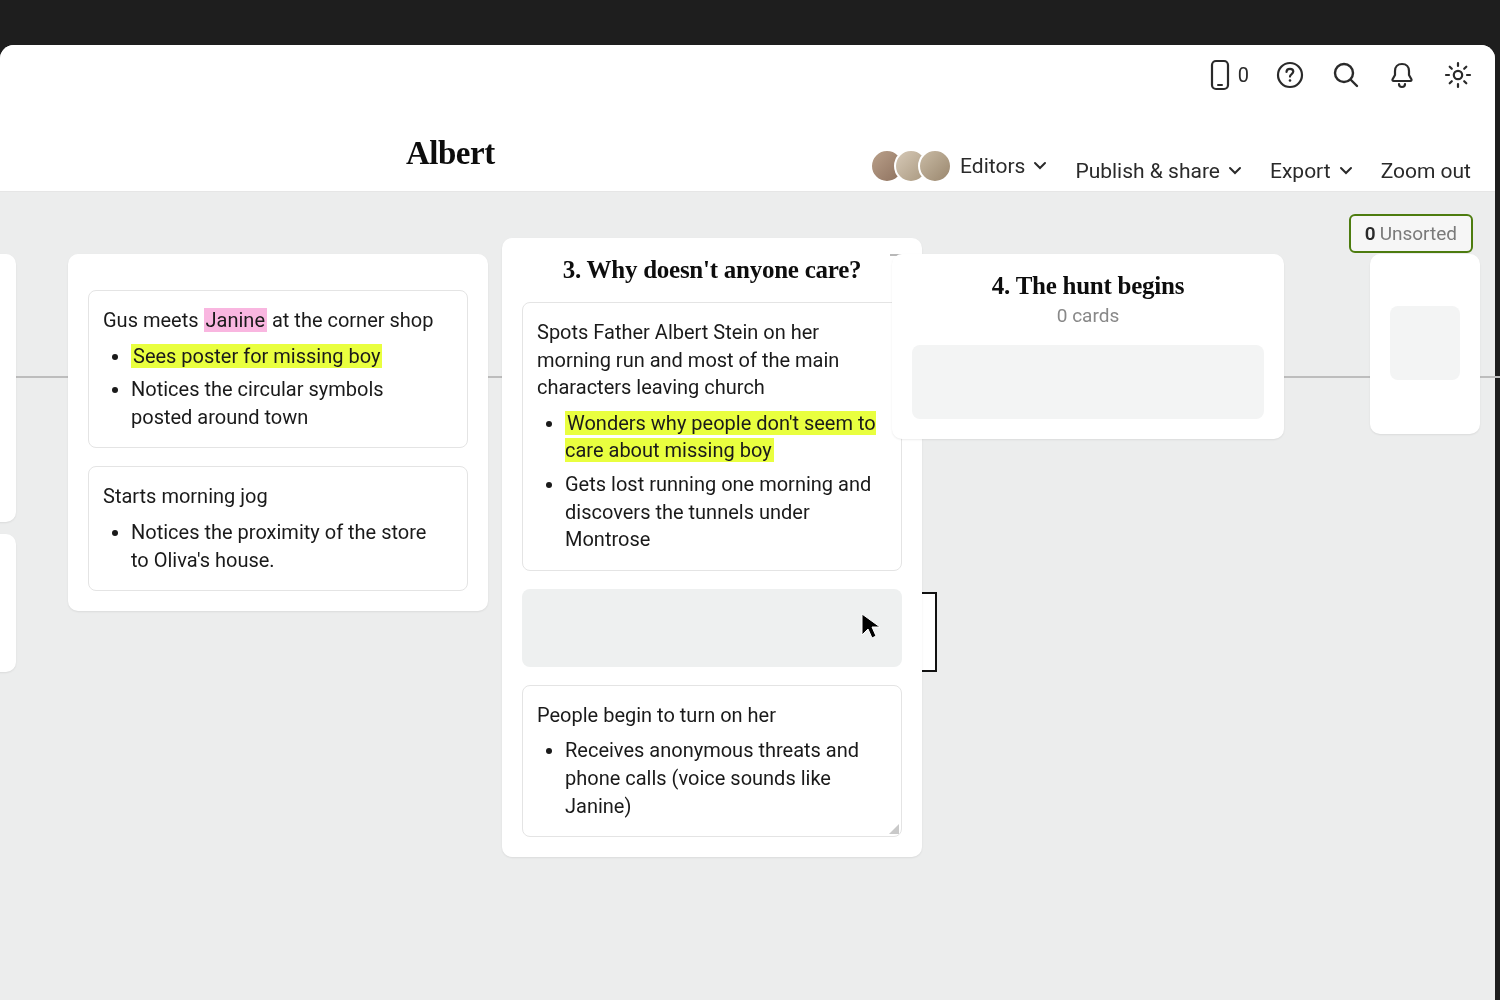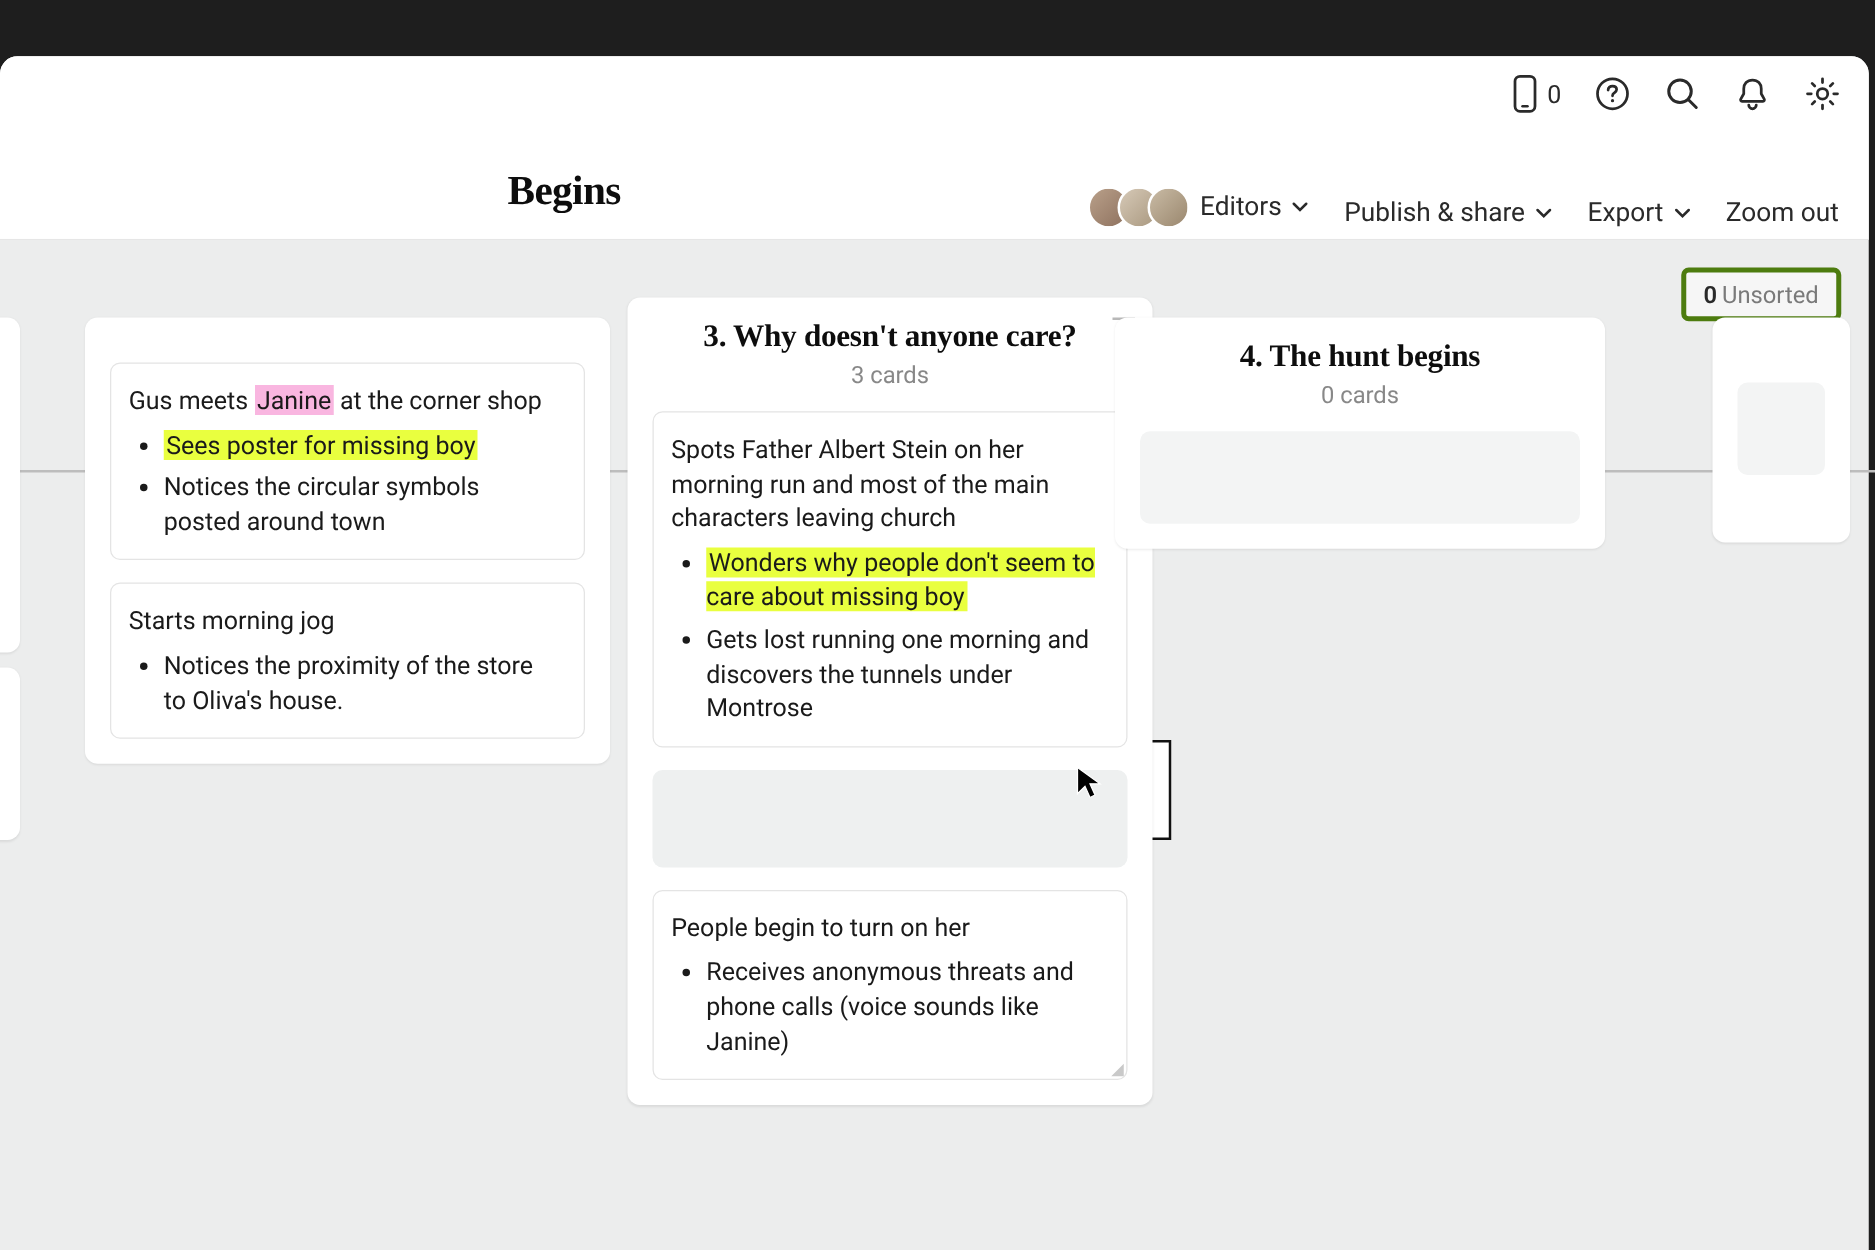--- a/index.html
+++ b/index.html
@@ -96,21 +96,21 @@
   
   .canvas {
     position: relative;
     width: 100%;
     height: calc(100% - 146px);
   }
   .unsorted {
     position: absolute;
     top: 22px;
     right: 22px;
-    border: 4px solid #4d7c0f;
+    border: 2px solid #4d7c0f;
     border-radius: 6px;
     padding: 6px 14px;
     font-size: 19px;
     color: #7a7a7a;
     background: #f6f6f6;
   }
   .unsorted b { color:#2a2a2a; font-weight:600; margin-right:4px;}
   .connector {
     position: absolute;
     top: 184px;
@@ -273,21 +273,21 @@
         </svg>
       </span>
       <span class="util-icon">
         <svg width="30" height="30" viewBox="0 0 30 30" fill="none">
           <circle cx="15" cy="15" r="4.2" stroke="#2a2a2a" stroke-width="2.2"></circle>
           <path d="M15 3v3M15 24v3M27 15h-3M6 15H3M23.3 6.7l-2.1 2.1M8.8 21.2l-2.1 2.1M23.3 23.3l-2.1-2.1M8.8 8.8 6.7 6.7" stroke="#2a2a2a" stroke-width="2.2" stroke-linecap="round"></path>
         </svg>
       </span>
     </div>
 
-    <div class="title">Begins</div>
+    <div class="title">Albert</div>
 
     <div class="menu">
       <div class="menu-item">
         <span class="avatars">
           <span class="avatar"></span>
           <span class="avatar a2"></span>
           <span class="avatar a3"></span>
         </span>
         <span>Editors</span>
         <span class="chev">
@@ -344,21 +344,20 @@
         <ul>
           <li>Notices the proximity of the store to Oliva's house.</li>
         </ul>
       </div>
     </div>
 
     <div class="column" style="position:absolute;left:502px;top:46px;width:420px;">
       <span class="collapse"></span>
       <div class="col-header">
         <div class="col-title">3. Why doesn't anyone care?</div>
-        <div class="col-sub">3 cards</div>
       </div>
 
       <div class="card">
         <span>Spots Father Albert Stein on her morning run and most of the main characters leaving church</span>
         <ul>
           <li><span class="hl-y">Wonders why people don't seem to care about missing boy</span></li>
           <li>Gets lost running one morning and discovers the tunnels under Montrose</li>
         </ul>
       </div>
 

